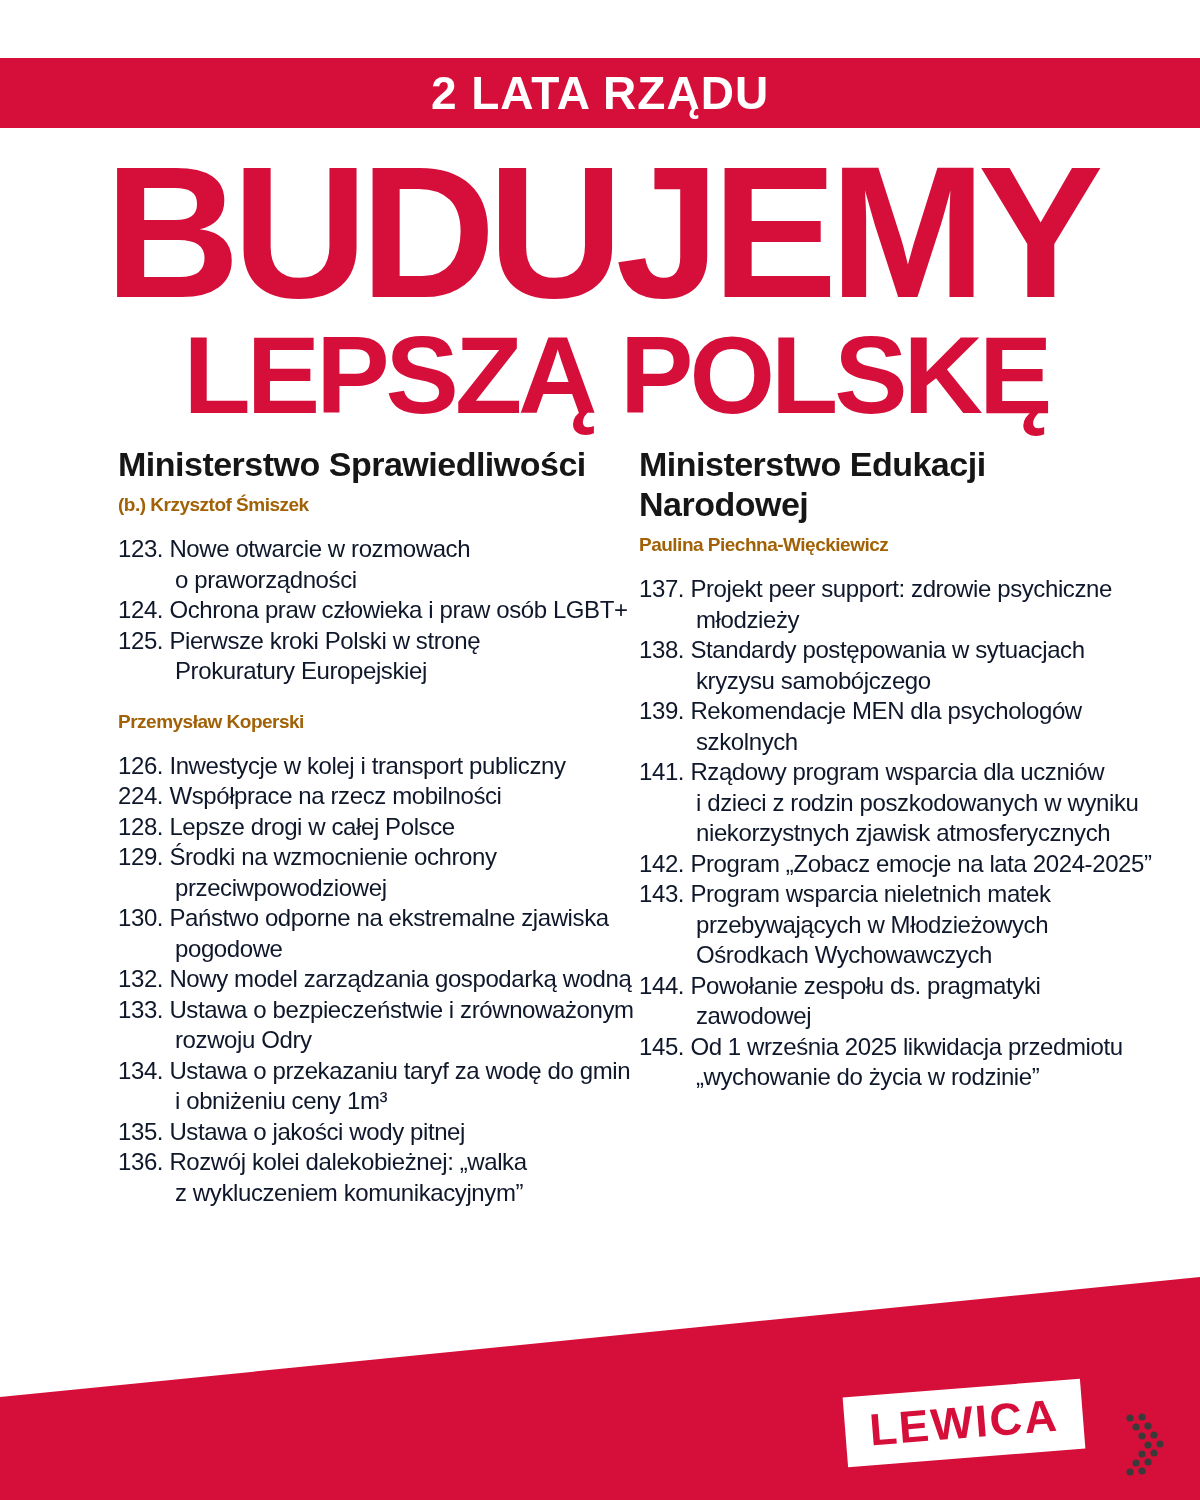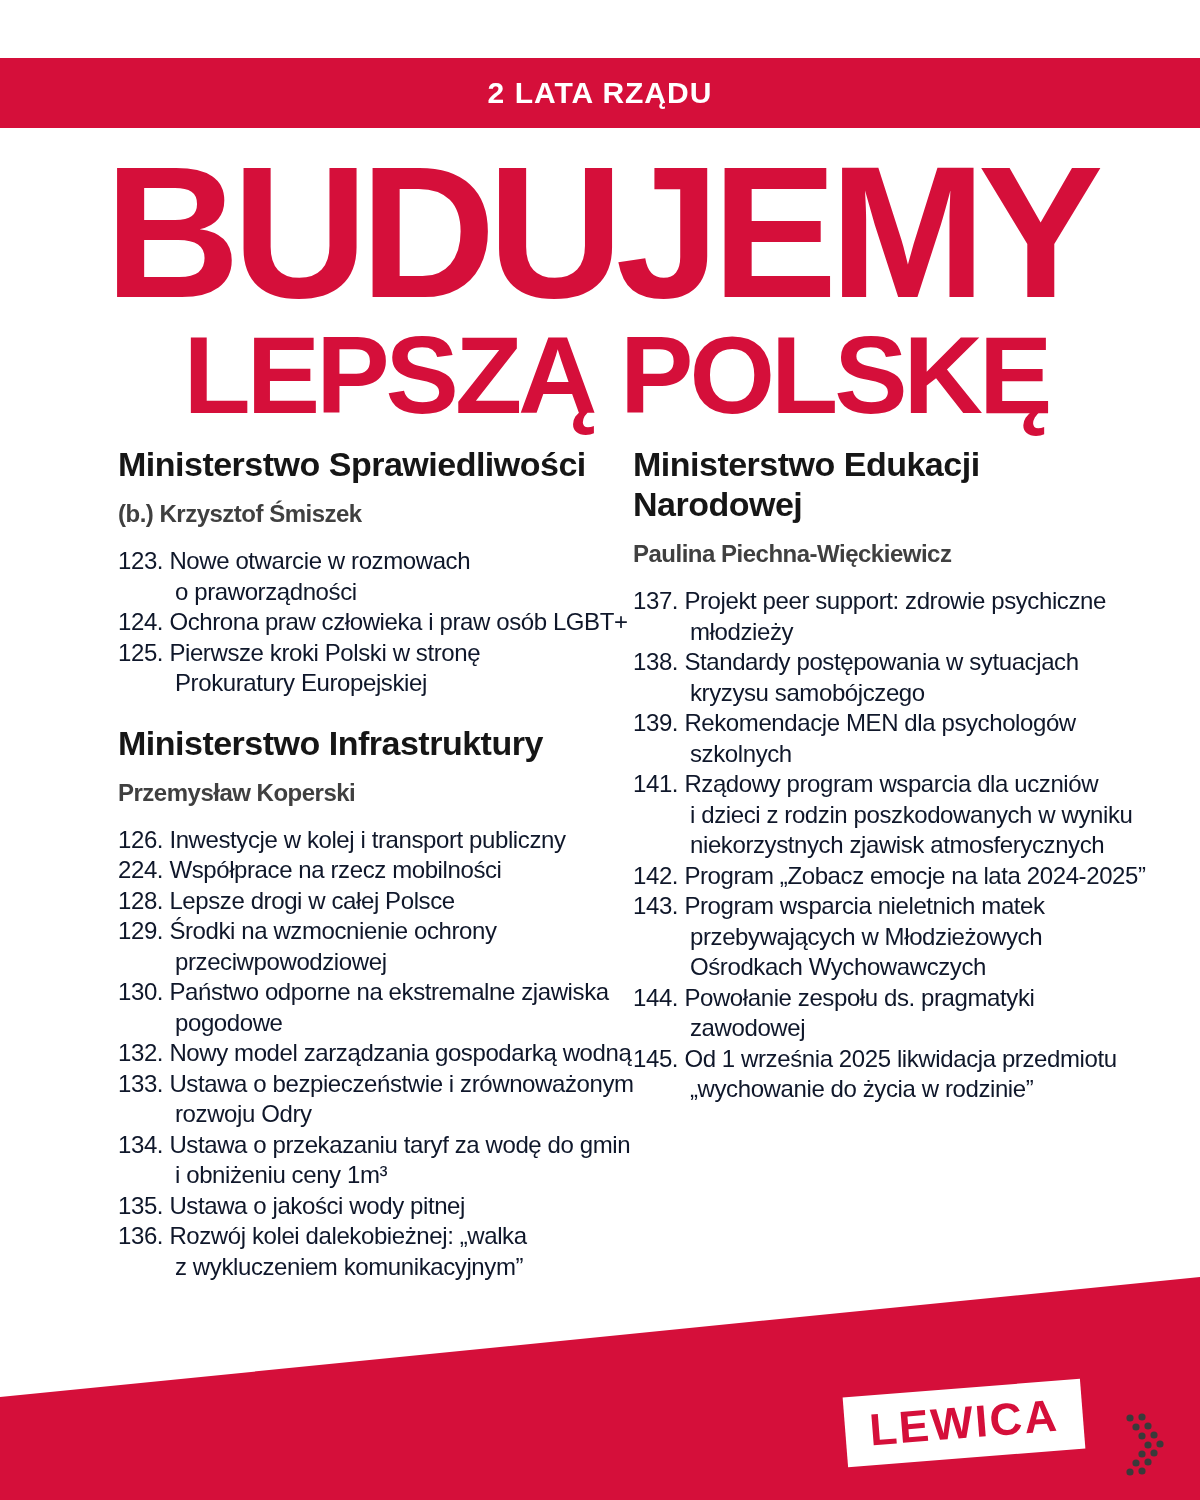--- a/index.html
+++ b/index.html
@@ -16,21 +16,21 @@
   
   .top-banner {
     position: absolute;
     left: 0; top: 58px;
     width: 1200px; height: 70px;
     background: #D50F3A;
     display: flex; align-items: center; justify-content: center;
   }
   .top-banner .banner-text {
     color: #ffffff;
-    font-size: 30px;
+    font-size: 46px;
     font-weight: 700;
     letter-spacing: 1px;
   }
 
   
   .headline-1 {
     position: absolute;
     left: 0; top: 138px;
     width: 1200px;
     text-align: center;
@@ -53,37 +53,37 @@
     line-height: 1;
     white-space: nowrap;
   }
 
   
   .cols {
     position: absolute;
     left: 118px; top: 444px;
     width: 1020px;
     display: flex;
-    gap: 10px;
+    gap: 16px;
   }
   .col { width: 505px; }
 
   .section { margin-bottom: 24px; }
   .section-title {
     color: #161616;
     font-size: 34px;
     font-weight: 700;
     line-height: 1.18;
     max-width: 485px;
     letter-spacing: -0.5px;
   }
   .minister-name {
-    margin-top: 16px;
-    color: #404040;
-    font-size: 24px;
+    margin-top: 10px;
+    color: #a16207;
+    font-size: 19px;
     font-weight: 700;
     letter-spacing: -0.5px;
   }
   .items { margin-top: 18px; }
   .item {
     color: #0f172a;
     font-size: 24px;
     line-height: 30.5px;
     letter-spacing: -0.4px;
     white-space: pre;
@@ -141,21 +141,20 @@
         <div class="items">
           <div class="item">123. Nowe otwarcie w rozmowach
 o praworządności</div>
           <div class="item">124. Ochrona praw człowieka i praw osób LGBT+</div>
           <div class="item">125. Pierwsze kroki Polski w stronę
 Prokuratury Europejskiej</div>
         </div>
       </div>
 
       <div class="section">
-        <div class="section-title">Ministerstwo Infrastruktury</div>
         <div class="minister-name">Przemysław Koperski</div>
         <div class="items">
           <div class="item">126. Inwestycje w kolej i transport publiczny</div>
           <div class="item">224. Współprace na rzecz mobilności</div>
           <div class="item">128. Lepsze drogi w całej Polsce</div>
           <div class="item">129. Środki na wzmocnienie ochrony
 przeciwpowodziowej</div>
           <div class="item">130. Państwo odporne na ekstremalne zjawiska
 pogodowe</div>
           <div class="item">132. Nowy model zarządzania gospodarką wodną</div>

